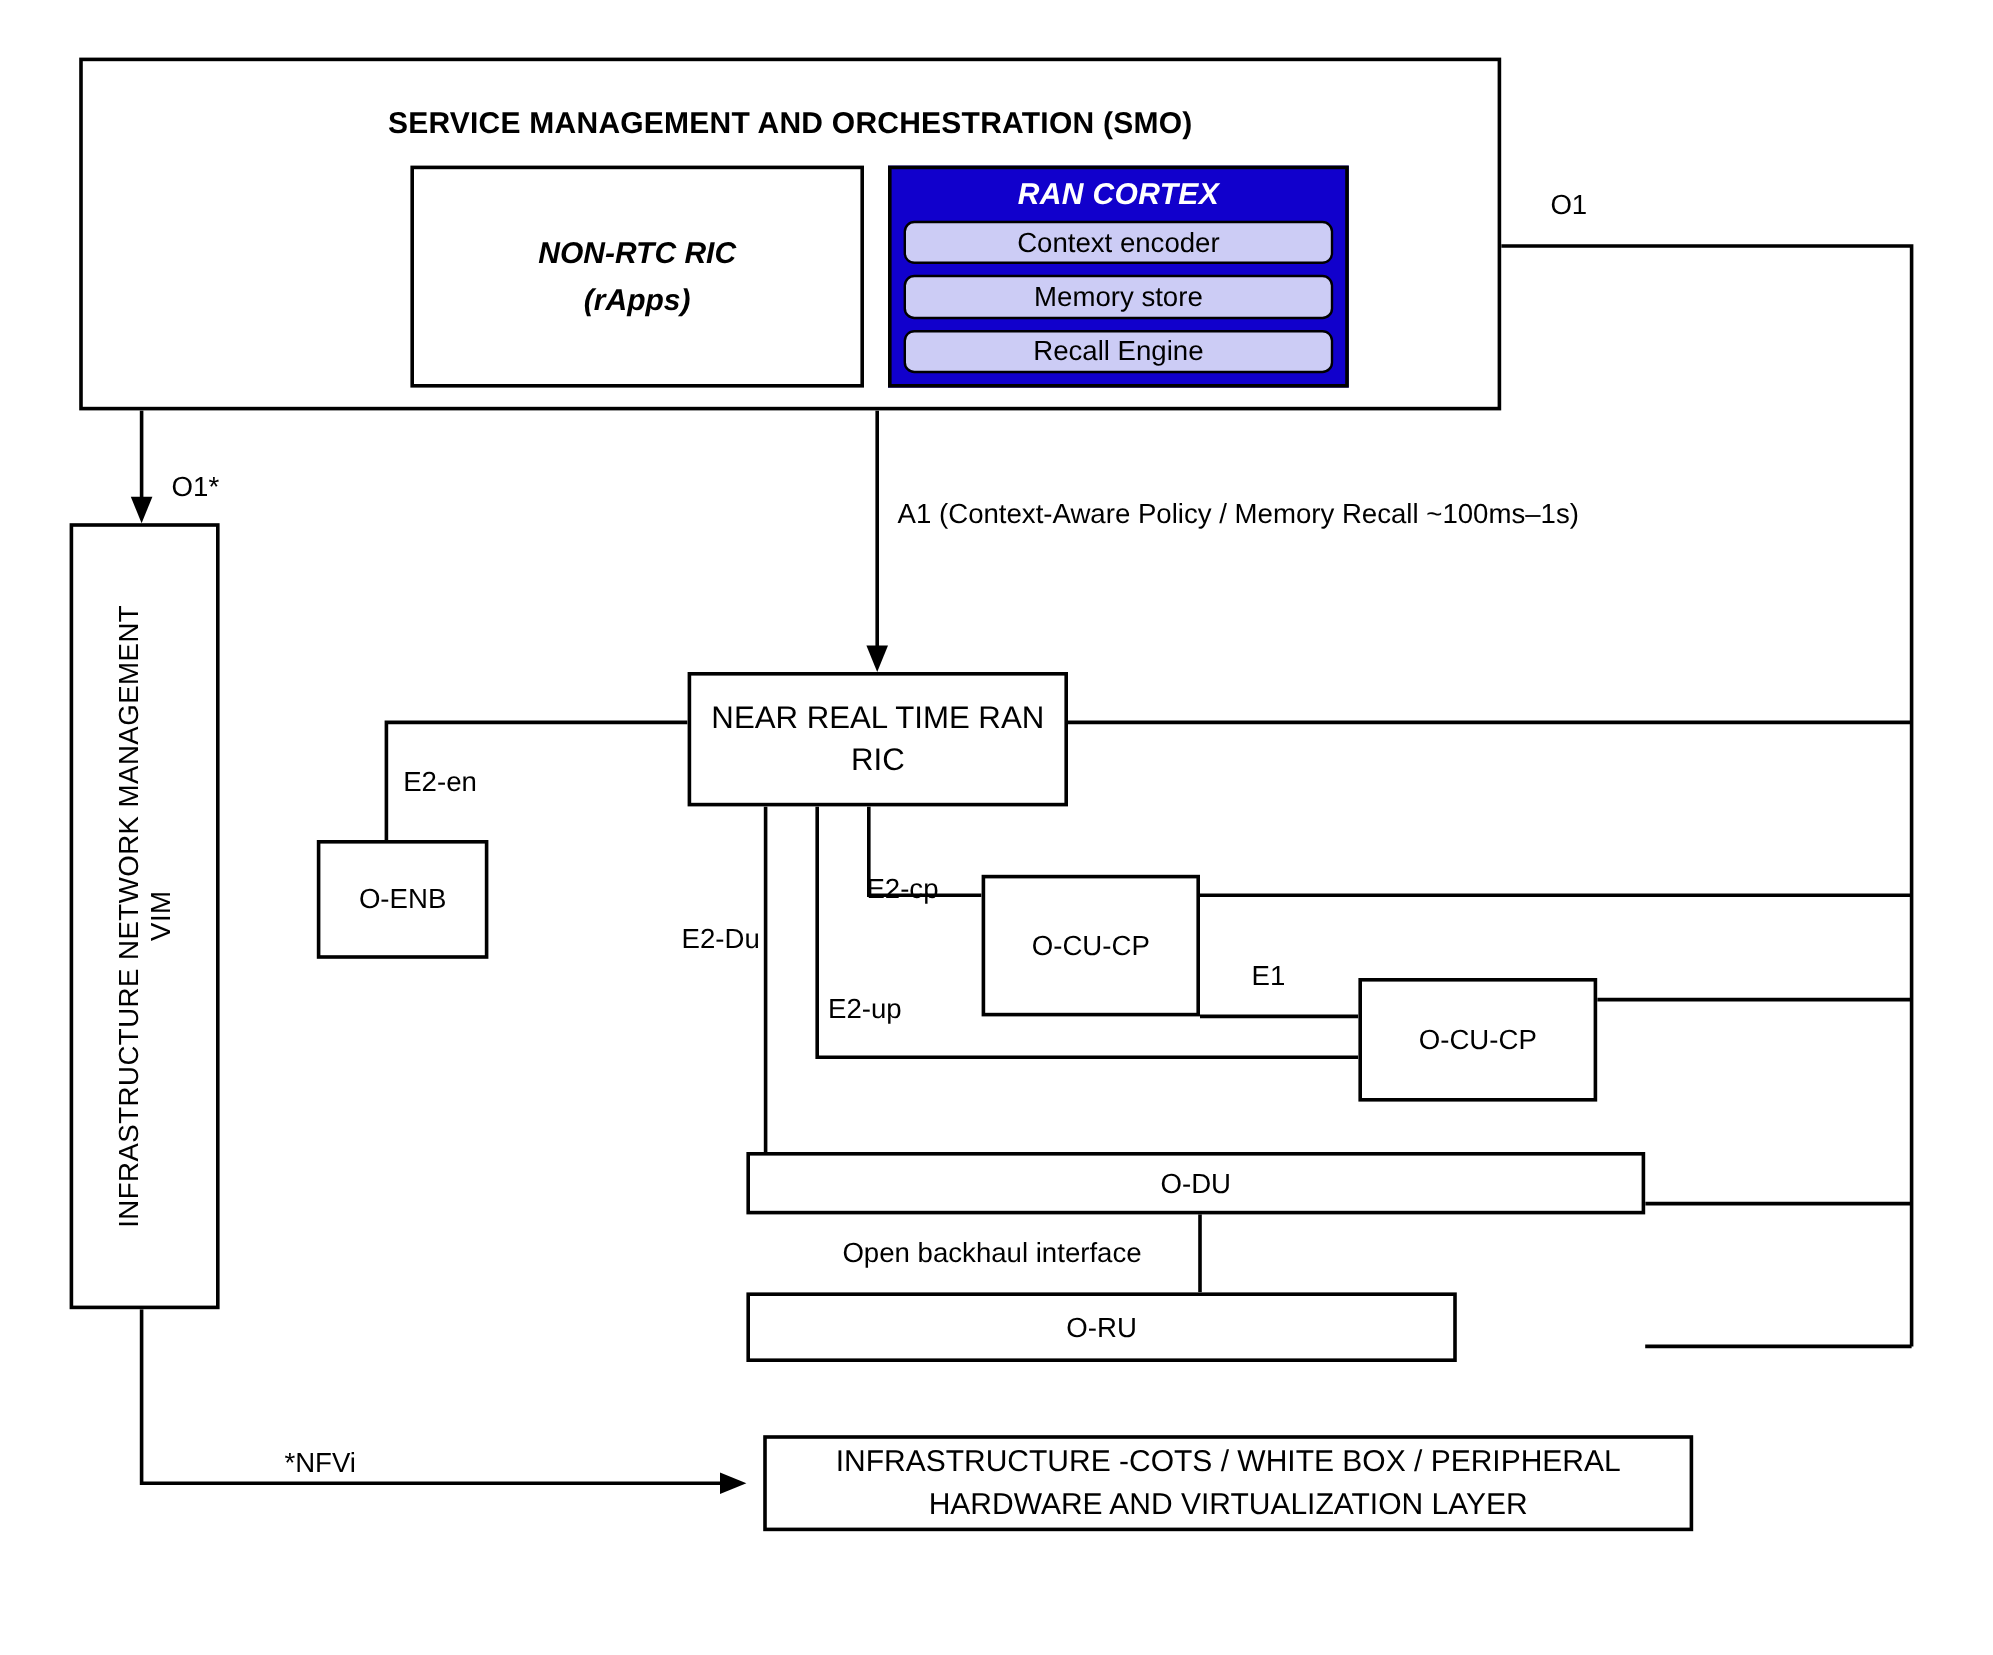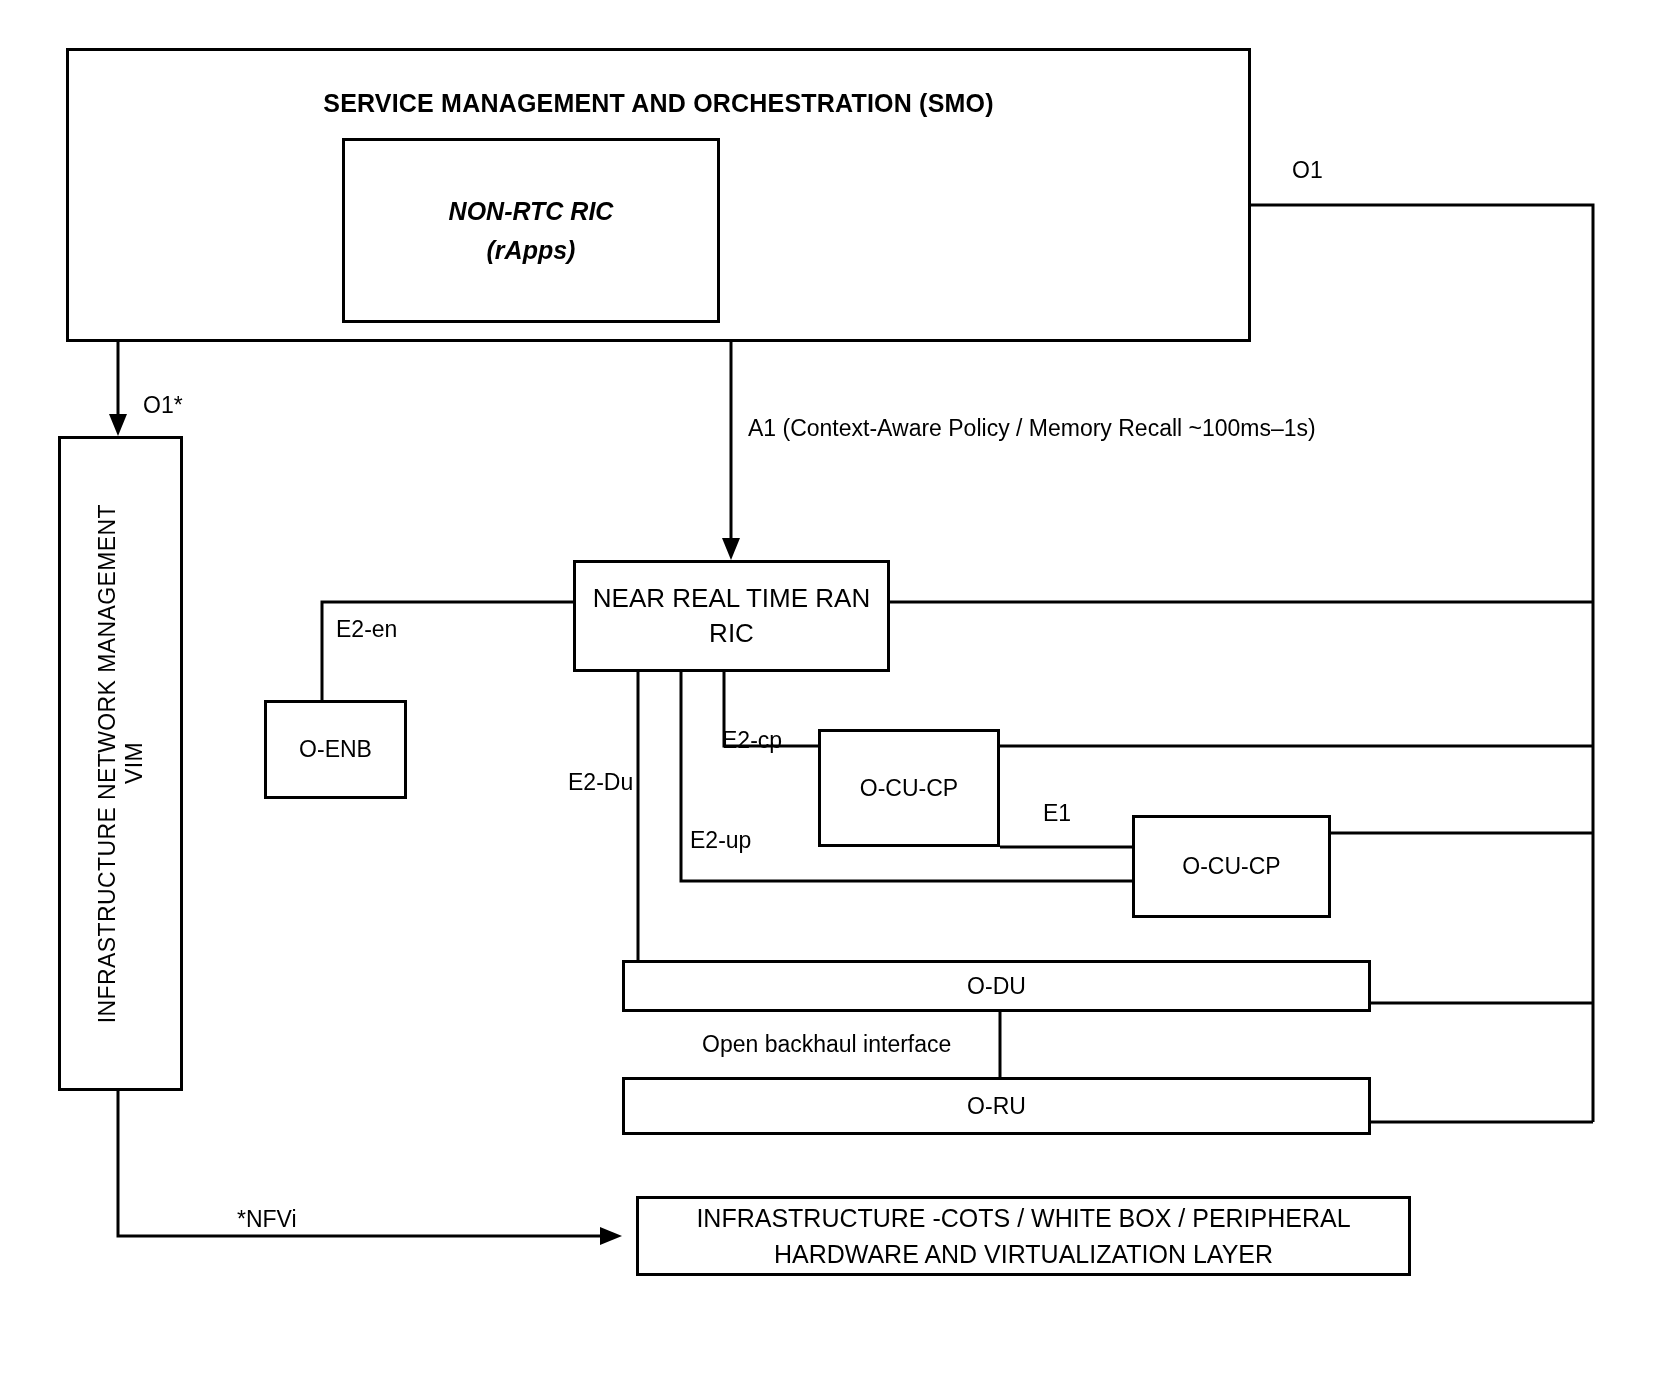--- a/index.html
+++ b/index.html
@@ -74,20 +74,26 @@
 
   <div class="box smo" style="left:66px;top:48px;width:1185px;height:294px;display:block;">
     <div class="smo-title">SERVICE MANAGEMENT AND ORCHESTRATION (SMO)</div>
   </div>
 
   <div class="box" style="left:342px;top:138px;width:378px;height:185px;flex-direction:column;">
     <div class="nonrtc">NON-RTC RIC</div>
     <div class="nonrtc">(rApps)</div>
   </div>
 
+  <div class="box cortex" style="left:740px;top:138px;width:384px;height:185px;">
+    <div class="cortex-title">RAN CORTEX</div>
+    <div class="chip">Context encoder</div>
+    <div class="chip">Memory store</div>
+    <div class="chip">Recall Engine</div>
+  </div>
 
   <div class="box" style="left:58px;top:436px;width:125px;height:655px;">
     <div class="vbox">INFRASTRUCTURE NETWORK MANAGEMENT</div>
     <div class="vbox">VIM</div>
   </div>
 
   <div class="box" style="left:573px;top:560px;width:317px;height:112px;flex-direction:column;">
     <div class="plain2">NEAR REAL TIME RAN</div>
     <div class="plain2">RIC</div>
   </div>
@@ -101,36 +107,36 @@
   </div>
 
   <div class="box" style="left:1132px;top:815px;width:199px;height:103px;">
     <span class="plain">O-CU-CP</span>
   </div>
 
   <div class="box" style="left:622px;top:960px;width:749px;height:52px;">
     <span class="plain">O-DU</span>
   </div>
 
-  <div class="box" style="left:622px;top:1077px;width:749px;height:58px;">
+  <div class="box" style="left:622px;top:1077px;width:592px;height:58px;">
     <span class="plain">O-RU</span>
   </div>
 
   <div class="box" style="left:636px;top:1196px;width:775px;height:80px;flex-direction:column;">
     <div class="bigcap">INFRASTRUCTURE -COTS  / WHITE BOX / PERIPHERAL</div>
     <div class="bigcap">HARDWARE AND VIRTUALIZATION LAYER</div>
   </div>
 
   <div class="lbl" style="left:1292px;top:157px;">O1</div>
 
   <div class="lbl" style="left:143px;top:392px;">O1*</div>
 
   <div class="lbl" style="left:748px;top:415px;">A1 (Context-Aware Policy / Memory Recall ~100ms–1s)</div>
 
-  <div class="lbl" style="left:336px;top:616px;">E2-en</div>
+  <div class="lbl" style="left:336px;top:638px;">E2-en</div>
 
   <div class="lbl" style="left:722px;top:727px;">E2-cp</div>
 
   <div class="lbl" style="left:568px;top:769px;">E2-Du</div>
 
   <div class="lbl" style="left:690px;top:827px;">E2-up</div>
 
   <div class="lbl" style="left:1043px;top:800px;">E1</div>
 
   <div class="lbl" style="left:702px;top:1031px;">Open backhaul interface</div>

